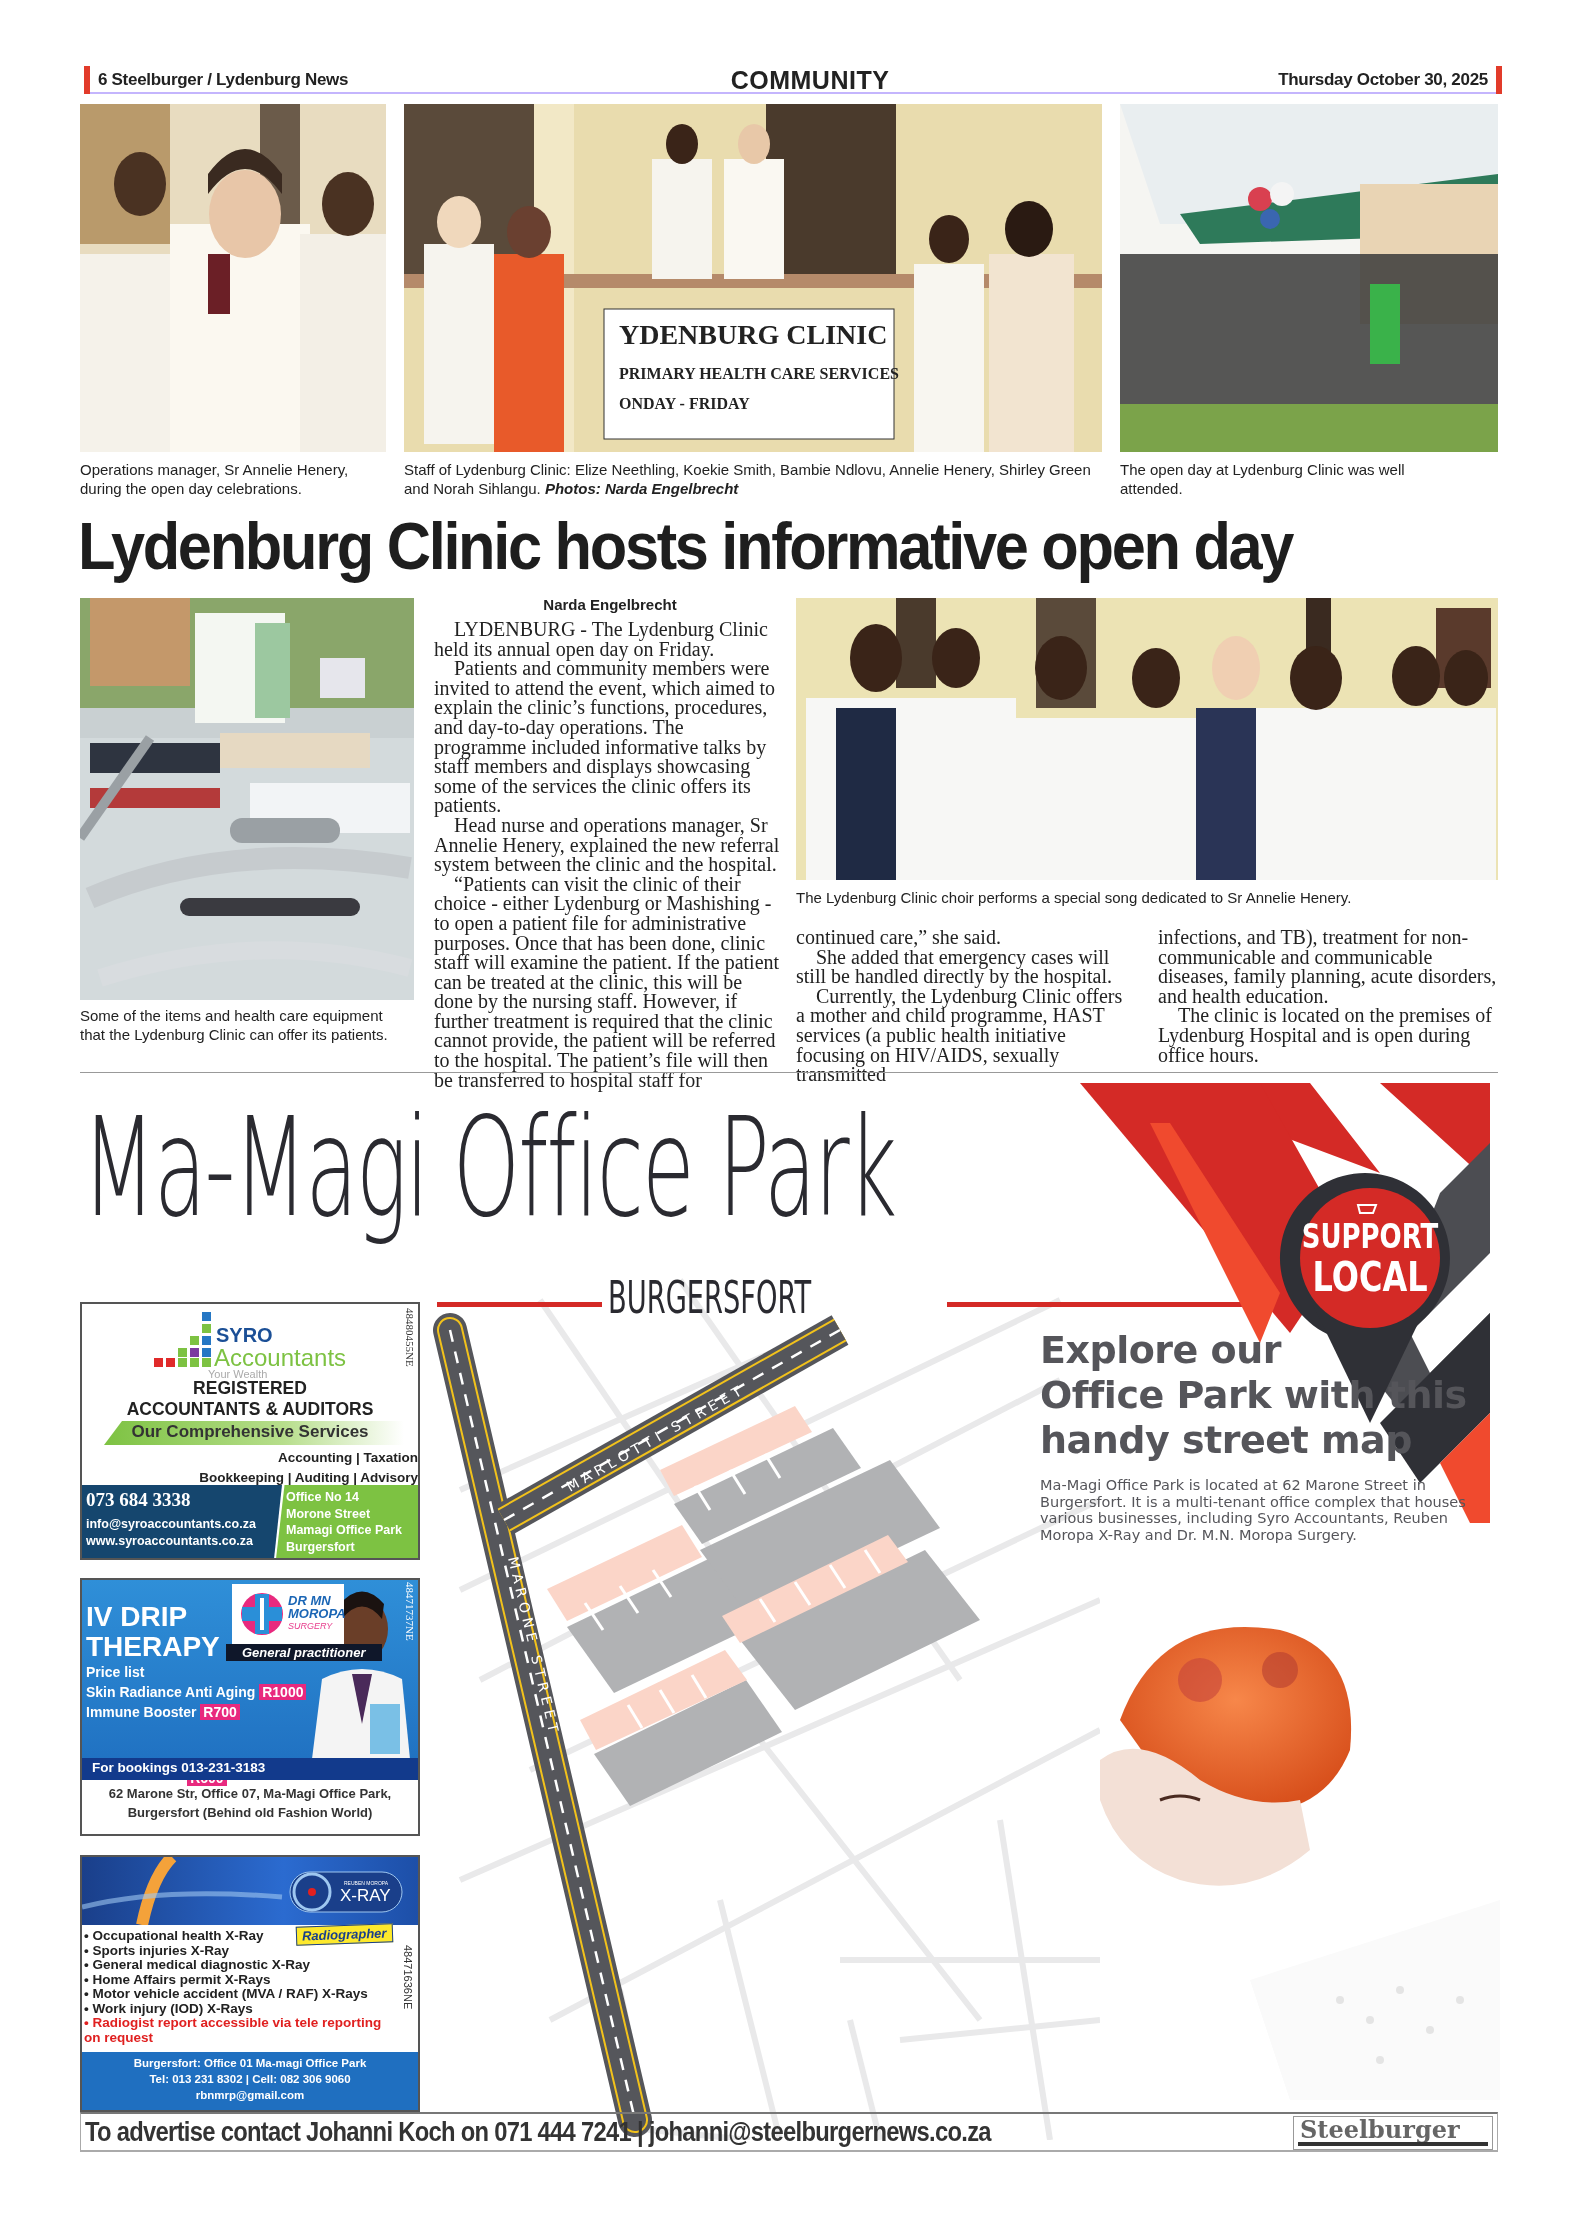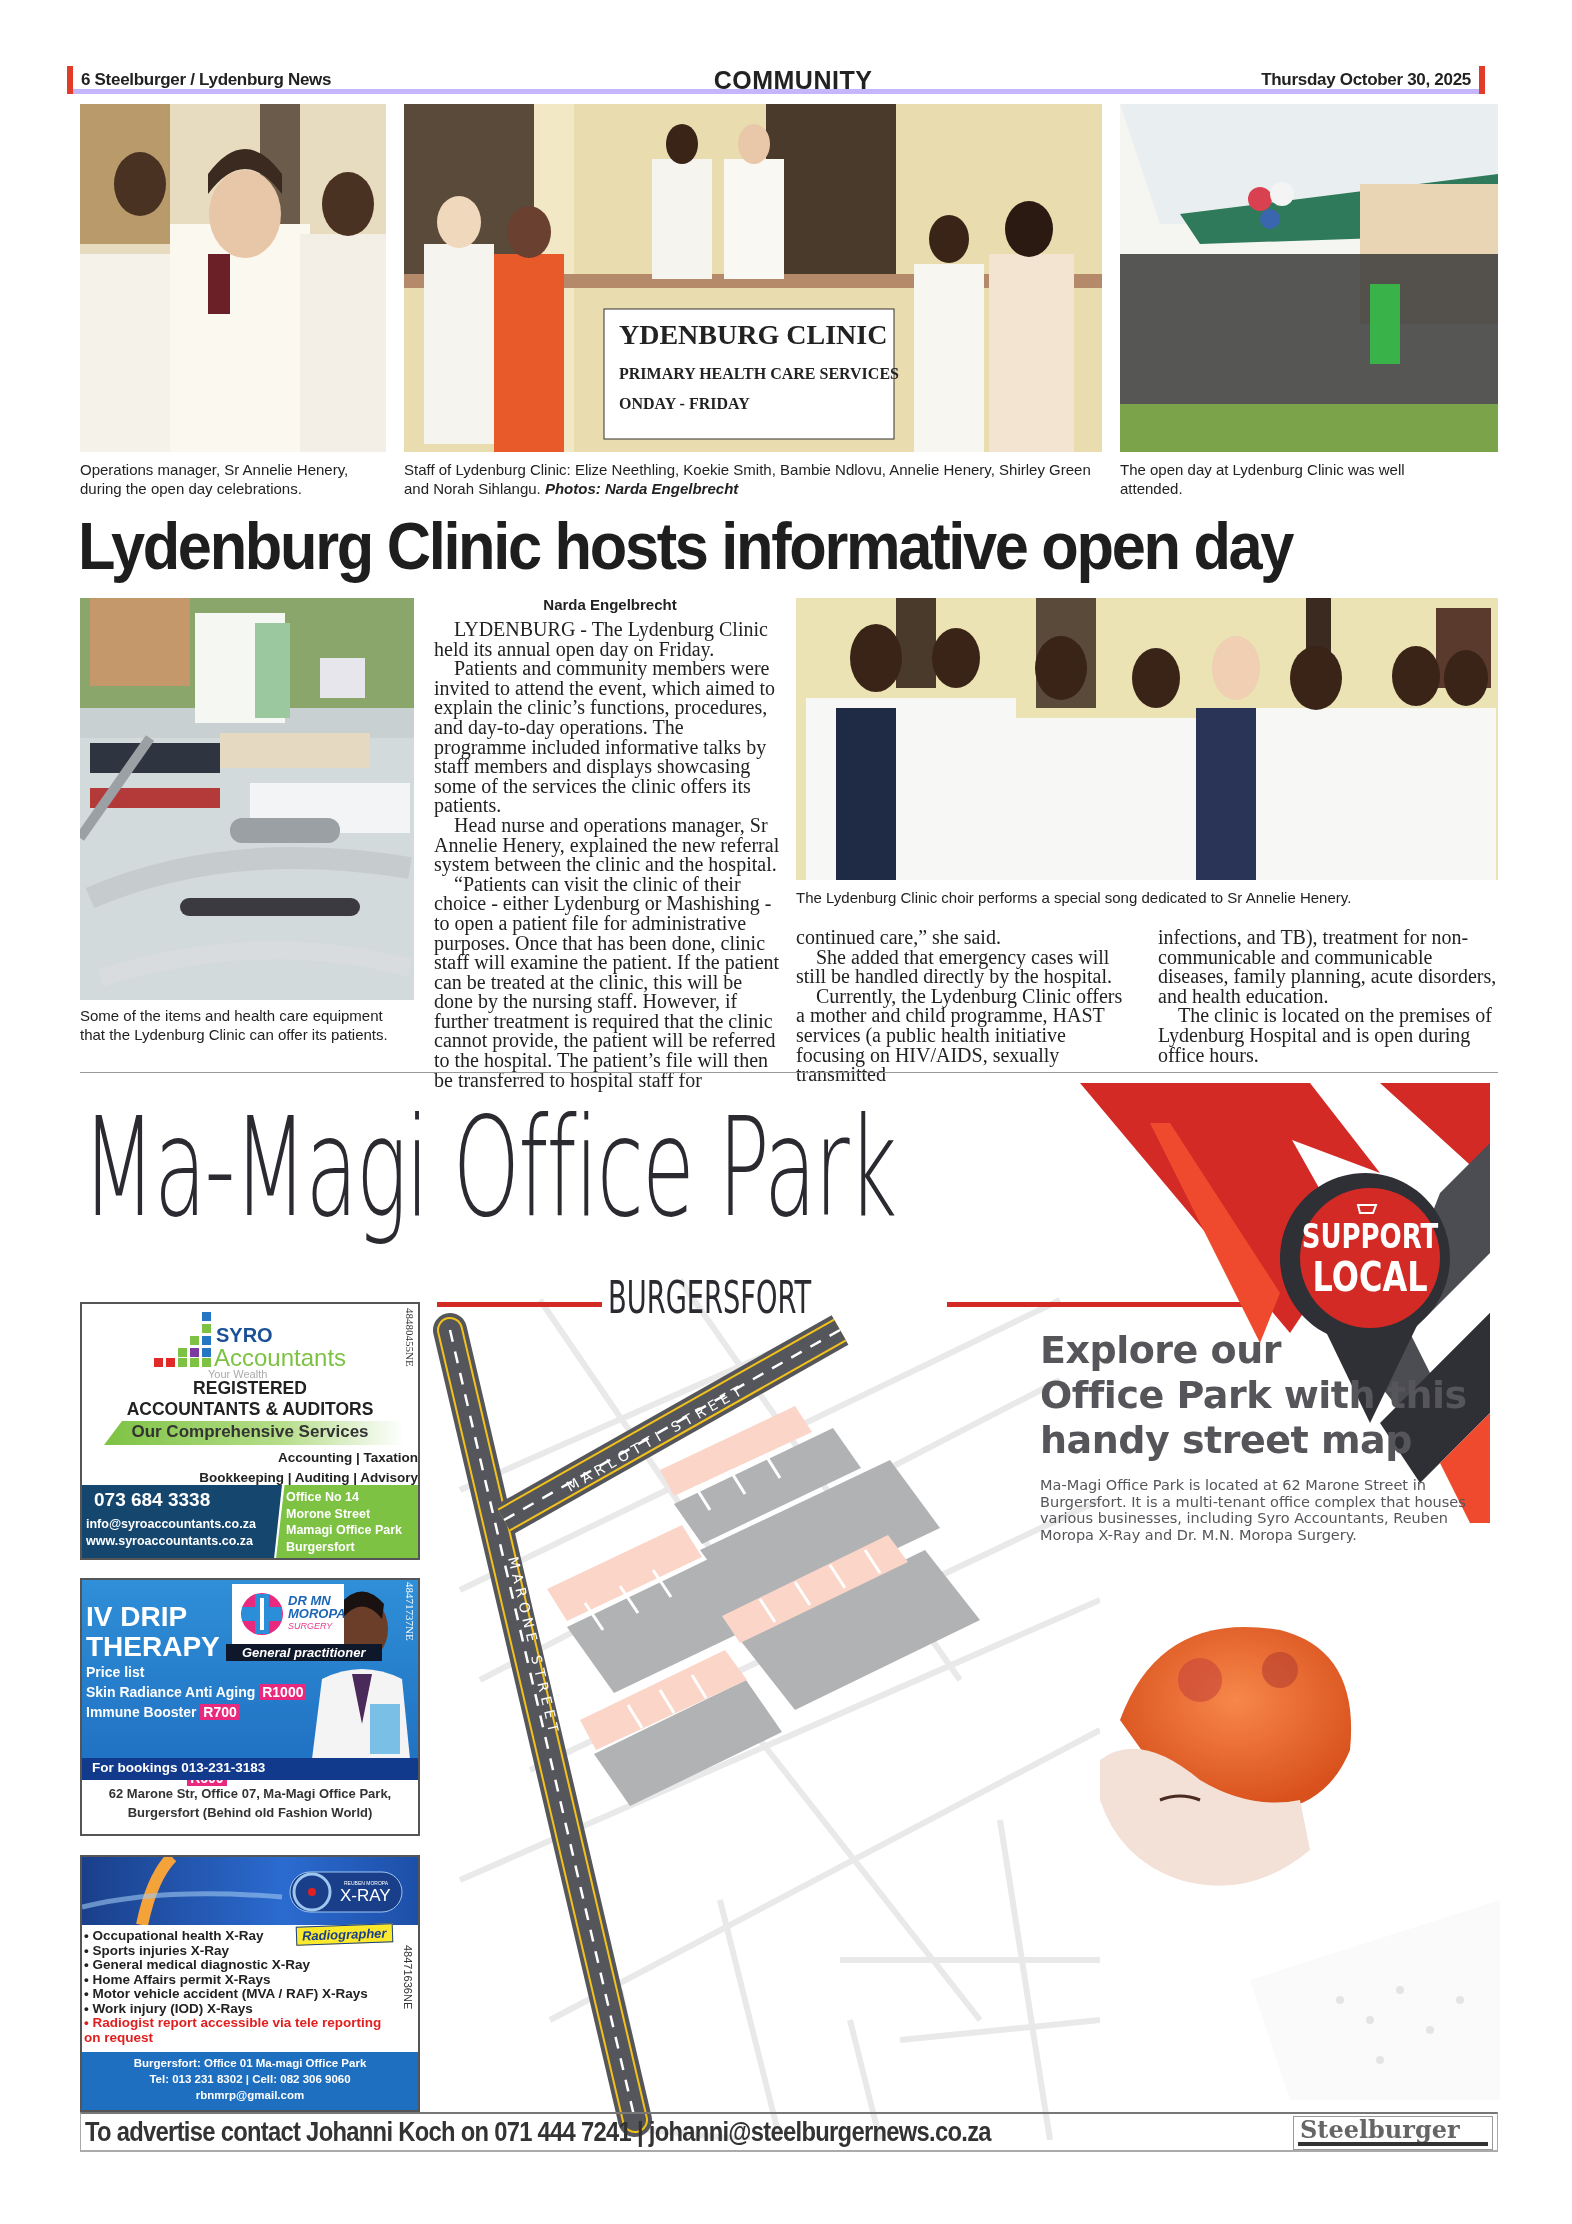--- a/index.html
+++ b/index.html
@@ -1,20 +1,20 @@
 <!DOCTYPE html>
 <html><head>
 <meta charset="utf-8">
 <style>
   * { box-sizing: border-box; margin: 0; padding: 0; }
   html, body { width: 1572px; height: 2224px; background: #ffffff; overflow: hidden; }
   body { position: relative; font-family: "Liberation Sans", sans-serif; color: #222; }
 
   
-  .pg-header { position: absolute; left: 67px; top: 66px; width: 1418px; height: 28px; border-bottom: 5px solid #c4b5fd; }
+  .pg-header { position: absolute; left: 84px; top: 66px; width: 1418px; height: 28px; border-bottom: 2px solid #c4b5fd; }
   .pg-header .bar-l { position: absolute; left: 0; top: 0; width: 6px; height: 28px; background: #e23b2a; }
   .pg-header .bar-r { position: absolute; right: 0; top: 0; width: 6px; height: 28px; background: #e23b2a; }
   .pg-header .left { position: absolute; left: 14px; top: 4px; font-size: 17px; font-weight: bold; color: #222; letter-spacing: -0.3px; }
   .pg-header .center { position: absolute; left: 0; right: 0; top: 0; text-align: center; font-size: 25px; font-weight: bold; color: #222; letter-spacing: 0.5px; padding-left: 34px; }
   .pg-header .right { position: absolute; right: 14px; top: 4px; font-size: 17px; font-weight: bold; color: #222; letter-spacing: -0.3px; }
 
   
   .photo { position: absolute; overflow: hidden; background: #ddd; }
   .photo svg { width: 100%; height: 100%; display: block; }
   .caption { position: absolute; font-size: 15px; line-height: 19px; color: #222; }
@@ -45,21 +45,21 @@
   
   .syro .logo-text1 { position: absolute; left: 134px; top: 20px; font-size: 20px; font-weight: bold; color: #1b4f96; }
   .syro .logo-text2 { position: absolute; left: 132px; top: 40px; font-size: 24px; color: #7dc242; }
   .syro .tag { position: absolute; left: 126px; top: 64px; font-size: 11px; color: #aaa; }
   .syro .reg { position: absolute; left: 0; width: 336px; top: 74px; text-align: center; font-size: 17.5px; font-weight: bold; line-height: 21px; color: #222; }
   .syro .svc-band { position: absolute; left: 22px; top: 117px; width: 300px; height: 24px; background: linear-gradient(90deg,#7dc242 0%, #b7de8c 60%, rgba(255,255,255,0) 100%); clip-path: polygon(6% 0,100% 0,100% 100%,0 100%); }
   .syro .svc { position: absolute; left: 0; width: 336px; top: 118px; text-align: center; font-size: 17px; font-weight: bold; color: #333; }
   .syro .svc-list { position: absolute; left: 0; width: 336px; top: 144px; text-align: right; font-size: 13.5px; font-weight: bold; line-height: 20px; color: #222; }
   .syro .blue { position: absolute; left: 0; top: 181px; width: 200px; height: 74px; background: #15466e; clip-path: polygon(0 0,100% 0,96% 100%,0 100%); }
   .syro .green { position: absolute; left: 194px; top: 181px; width: 142px; height: 74px; background: #7dc242; clip-path: polygon(6% 0,100% 0,100% 100%,0 100%); }
-  .syro .phone { position: absolute; left: 12px; top: 185px; font-size: 19px; font-weight: bold; color: #fff; }
+  .syro .phone { position: absolute; left: 4px; top: 185px; font-size: 19px; font-weight: bold; color: #fff; font-family: Liberation Serif, serif; }
   .syro .mail { position: absolute; left: 4px; top: 212px; font-size: 12.5px; font-weight: bold; color: #fff; line-height: 17px; }
   .syro .addr { position: absolute; left: 204px; top: 185px; font-size: 12.5px; font-weight: bold; color: #fff; line-height: 16.5px; }
 
   
   .iv .bg { position: absolute; left: 0; top: 0; width: 336px; height: 198px; background: linear-gradient(180deg,#2f8fd8,#1f6fc0); }
   .iv .big { position: absolute; left: 4px; top: 22px; font-size: 28px; font-weight: bold; color: #fff; line-height: 30px; }
   .iv .logo { position: absolute; left: 150px; top: 4px; width: 112px; height: 60px; background: #fff; }
   .iv .logo .dr { position: absolute; left: 56px; top: 10px; font-size: 13px; font-weight: bold; font-style: italic; color: #1b66b5; line-height: 13px; }
   .iv .logo .surg { position: absolute; left: 56px; top: 37px; font-size: 9px; font-style: italic; color: #e73a8b; }
   .iv .gp { position: absolute; left: 144px; top: 64px; background: #0f172a; color: #fff; font-size: 13px; font-weight: bold; font-style: italic; padding: 1px 16px; }

